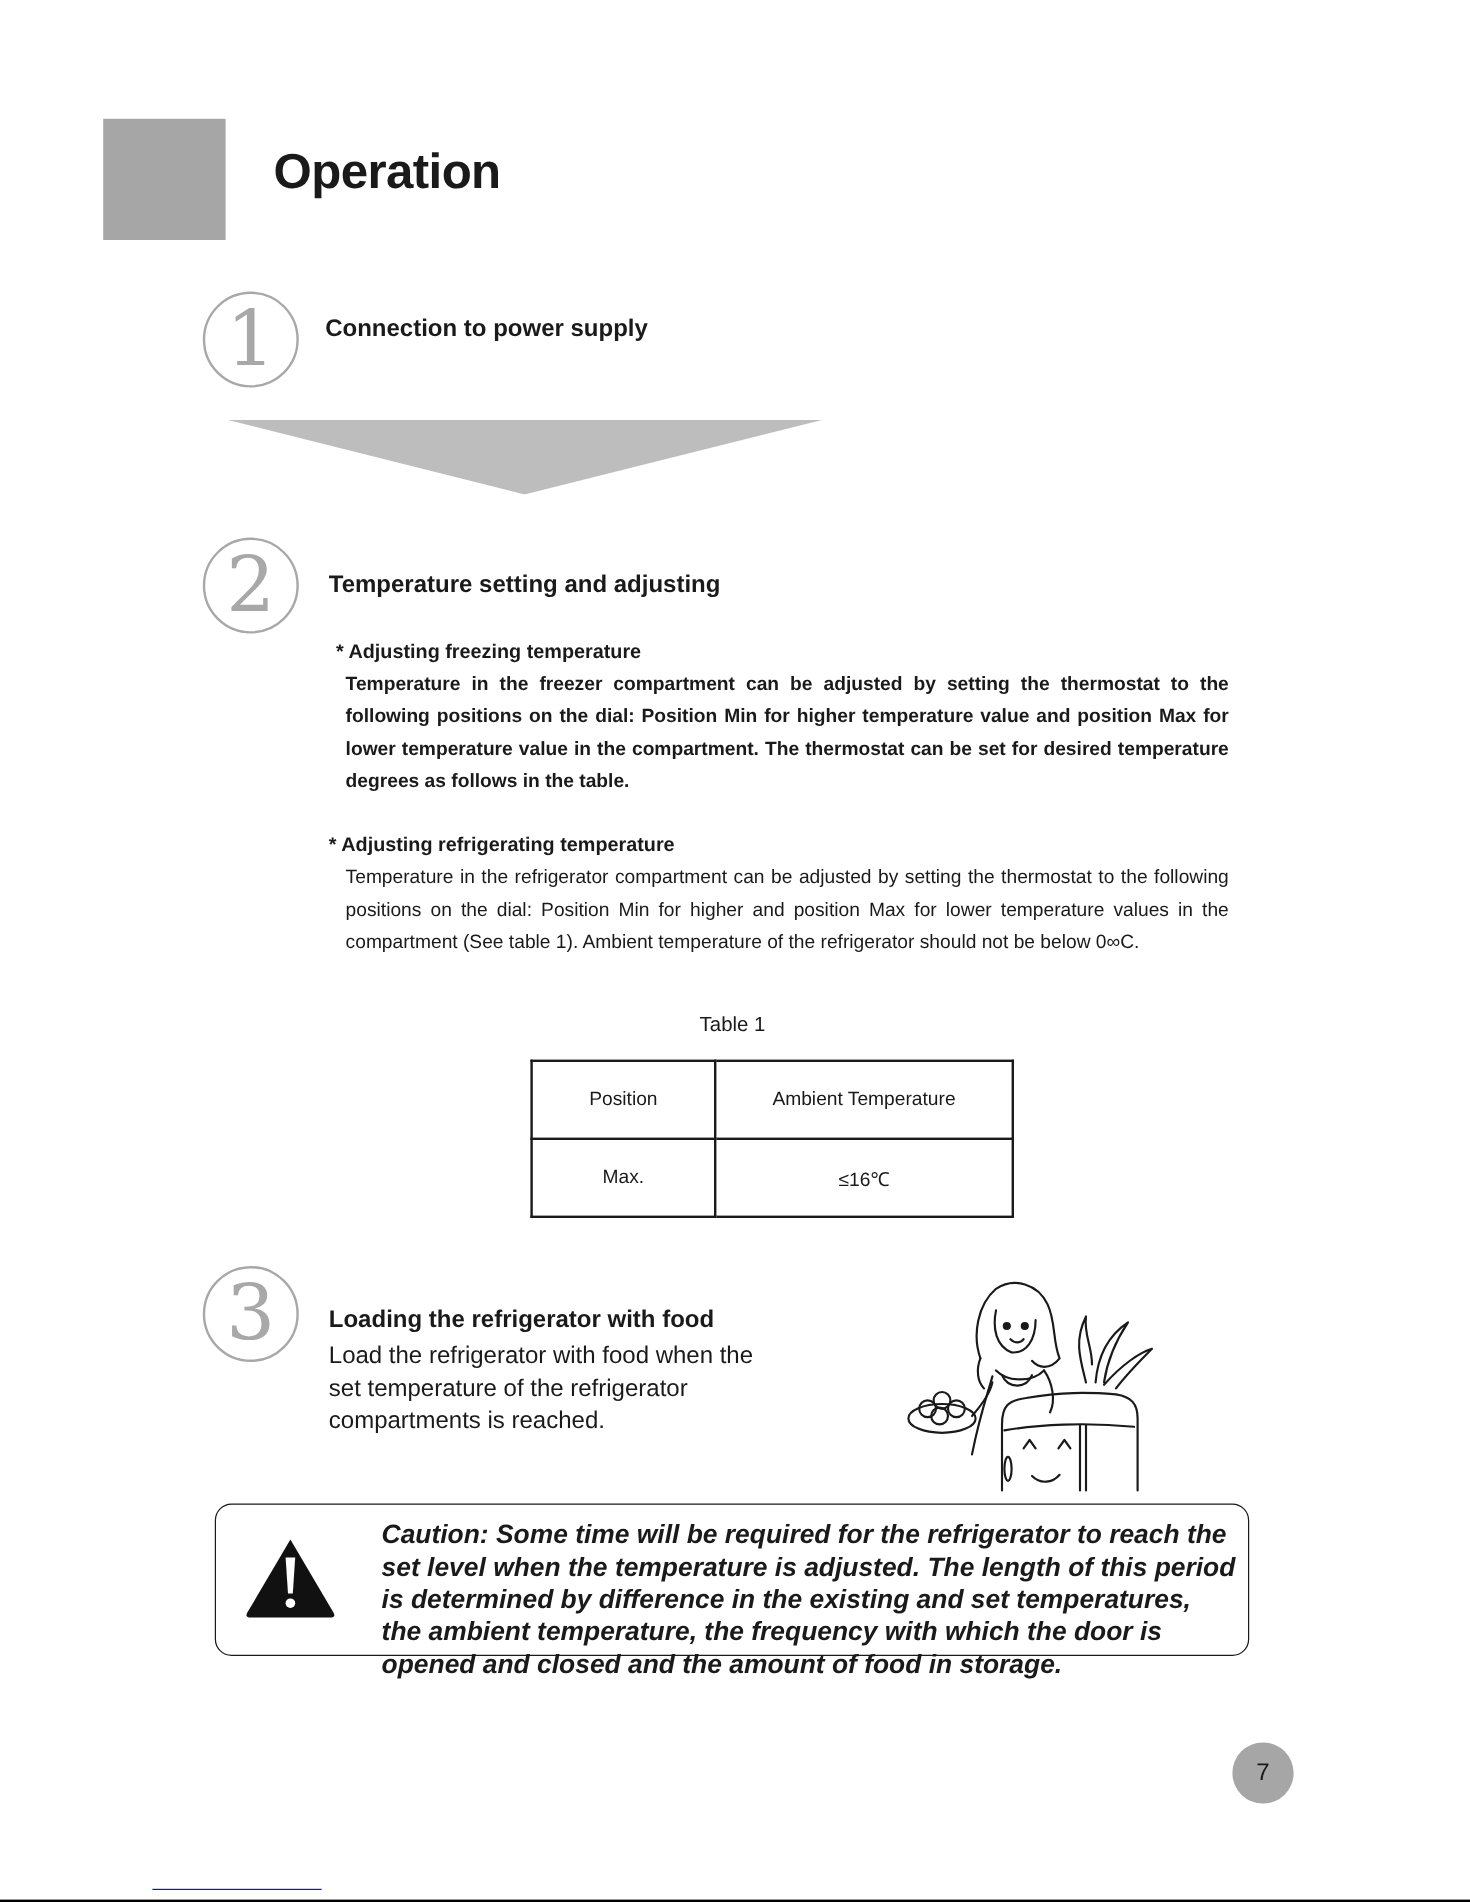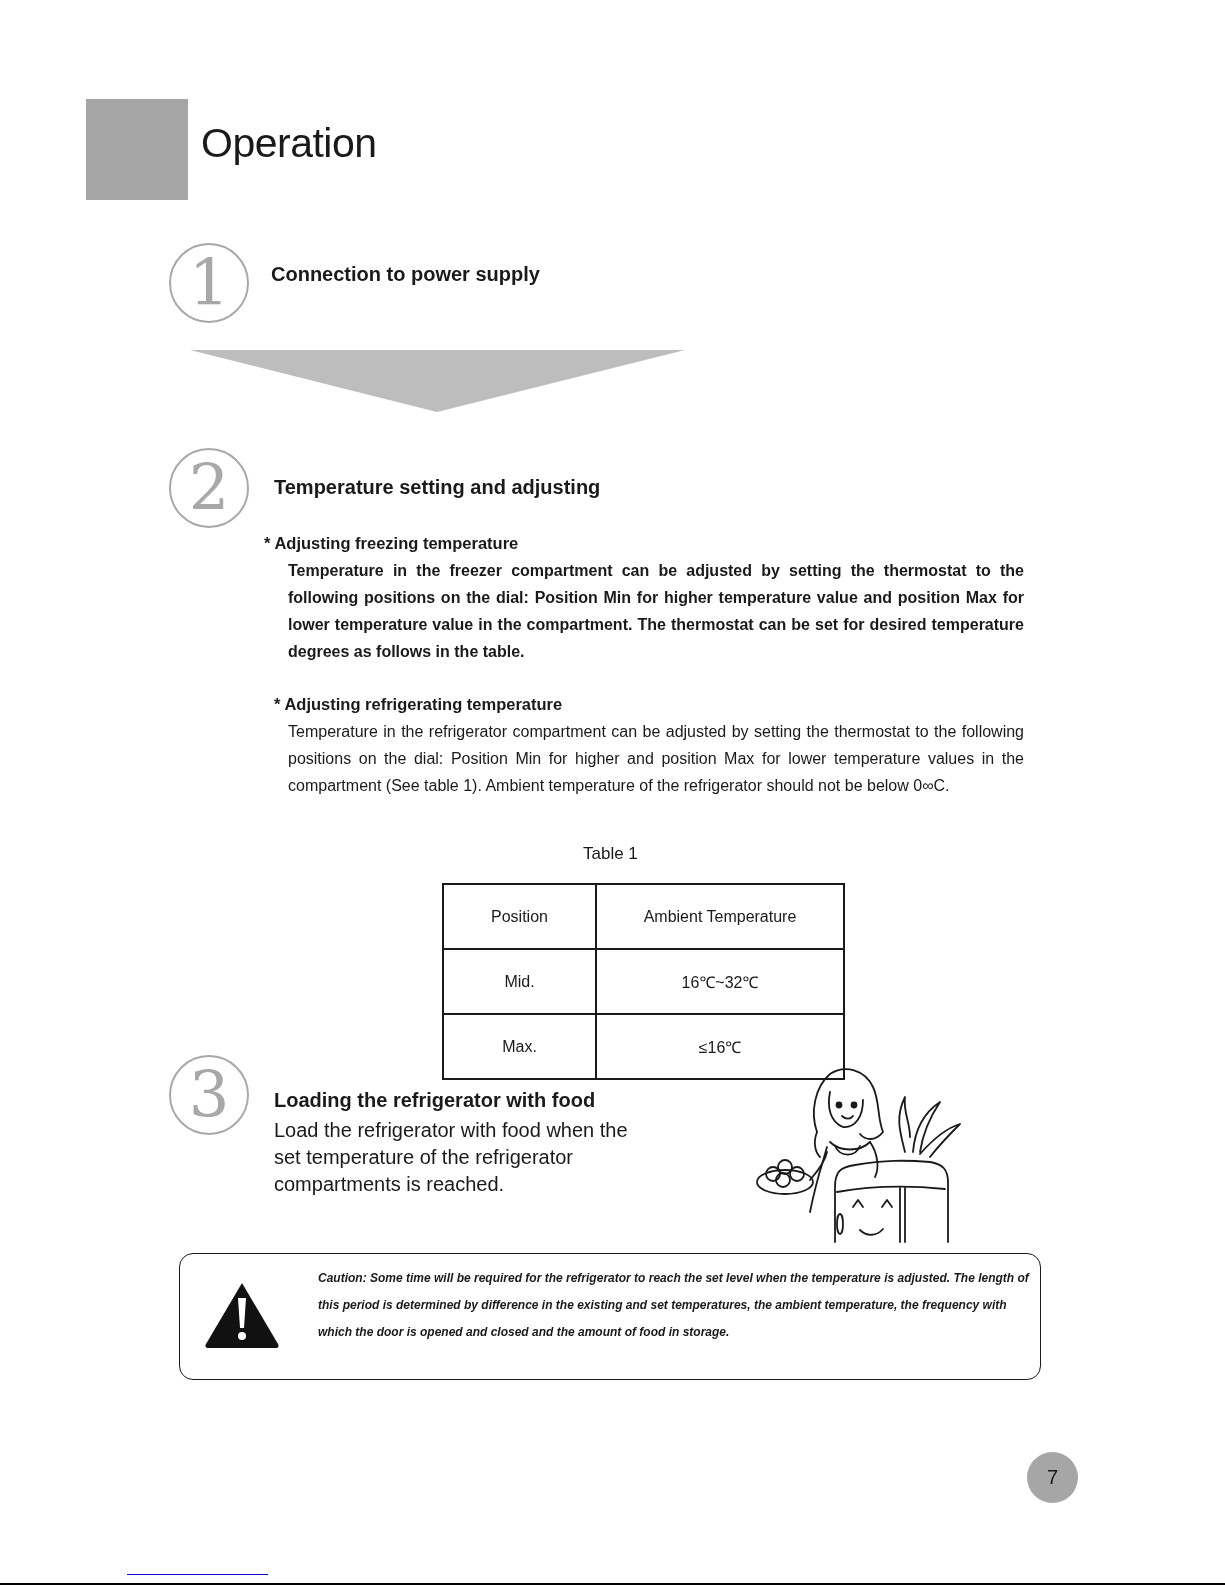--- a/index.html
+++ b/index.html
@@ -1,36 +1,36 @@
 <!DOCTYPE html>
 <html><head>
 <meta charset="utf-8">
 <style>
   html, body { margin: 0; padding: 0; background: #ffffff; }
   body { width: 1225px; height: 1585px; position: relative; overflow: hidden;
          font-family: "Liberation Sans", sans-serif; color: #1a1a1a; }
   .abs { position: absolute; }
   .section-block { left: 86px; top: 99px; width: 102px; height: 101px; background: #a7a6a6; }
-  .page-title { left: 201px; top: 120px; font-size: 41px; font-weight: normal; letter-spacing: -0.5px; }
+  .page-title { left: 228px; top: 120px; font-size: 41px; font-weight: bold; letter-spacing: -0.5px; }
   .step-circle { width: 80px; height: 80px; border: 2.5px solid #a8a8a8; border-radius: 50%;
                  box-sizing: border-box; display: flex; align-items: center; justify-content: center;
                  font-family: "DejaVu Serif", "Liberation Serif", serif; color: #a8a8a8; font-size: 64px; line-height: 1; }
   .step-heading { font-size: 20px; font-weight: bold; }
   .arrow { left: 190px; top: 350px; width: 495px; height: 62px; }
   .sub-heading { font-size: 16.5px; font-weight: bold; }
   .para { font-size: 16px; line-height: 27px; text-align: justify; width: 736px; }
   .table-caption { left: 583px; top: 844px; font-size: 17px; }
   table.spec { position: absolute; left: 442px; top: 883px; border-collapse: collapse; font-size: 16px; }
   table.spec td, table.spec th { border: 2px solid #1a1a1a; height: 31px; text-align: center; font-weight: normal; padding: 16px; }
   table.spec .c1 { width: 119px; }
   table.spec .c2 { width: 214px; }
   .load-para { font-size: 20px; line-height: 27px; width: 370px; }
   .caution-box { left: 179px; top: 1253px; width: 862px; height: 127px; border: 1.5px solid #1a1a1a;
                  border-radius: 14px; box-sizing: border-box; }
-  .caution-text { left: 318px; top: 1265px; width: 712px; font-size: 12px; font-weight: bold;
+  .caution-text { left: 318px; top: 1265px; width: 712px; font-size: 22px; font-weight: bold;
                   font-style: italic; line-height: 27px; }
   .warn-icon { left: 203px; top: 1280px; width: 78px; height: 70px; }
   .page-num { left: 1027px; top: 1452px; width: 51px; height: 51px; border-radius: 50%; background: #a7a6a6;
               display: flex; align-items: center; justify-content: center; font-size: 20px; color: #1a1a1a; }
   .blue-line { left: 127px; top: 1574px; width: 141px; height: 1px; background: #1010c8; }
   .bottom-line { left: 0; top: 1583px; width: 1225px; height: 2px; background: #000; }
 </style>
 </head>
 <body>
 
@@ -44,36 +44,32 @@
 
 <svg class="abs arrow" viewBox="0 0 495 62">
   <polygon points="0,0 495,0 247,62" fill="#bdbdbd"></polygon>
 </svg>
 
 <div class="abs step-circle" style="left:169px; top:448px;">
   <span>2</span>
 </div>
 <div class="abs step-heading" style="left:274px; top:476px;text-align:center;">Temperature setting and adjusting</div>
 
-<div class="abs sub-heading" style="left:264px; top:534px;">* Adjusting freezing temperature</div>
+<div class="abs sub-heading" style="left:280px; top:534px;">* Adjusting freezing temperature</div>
 <div class="abs para" style="left:288px; top:557px;font-weight:bold;">Temperature in the freezer compartment can be adjusted by setting the thermostat to the following positions on the dial: Position Min for higher temperature value and position Max for lower temperature value in the compartment. The thermostat can be set for desired temperature degrees as follows in the table.</div>
 
 <div class="abs sub-heading" style="left:274px; top:695px;">* Adjusting refrigerating temperature</div>
 <div class="abs para" style="left:288px; top:718px;">Temperature in the refrigerator compartment can be adjusted by setting the thermostat to the following positions on the dial: Position Min for higher and position Max for lower temperature values in the compartment (See table 1). Ambient temperature of the refrigerator should not be below 0∞C.</div>
 
 <div class="abs table-caption">Table 1</div>
 <table class="spec">
   <tbody>
       <tr>
     <th class="c1">Position</th>
     <th class="c2">Ambient Temperature</th>
-  </tr>
-  <tr>
-    <td>Mid.</td>
-    <td>16℃~32℃</td>
   </tr>
   <tr>
     <td>Max.</td>
     <td>≤16℃</td>
   </tr>
 </tbody>
   </table>
 
 <div class="abs step-circle" style="left:169px; top:1055px;">
   <span>3</span>

